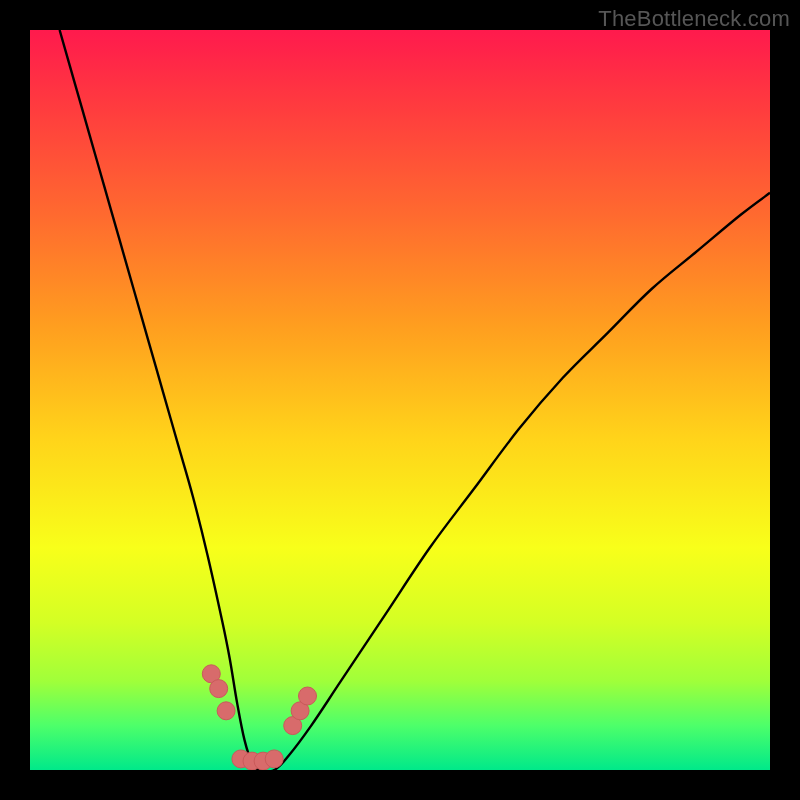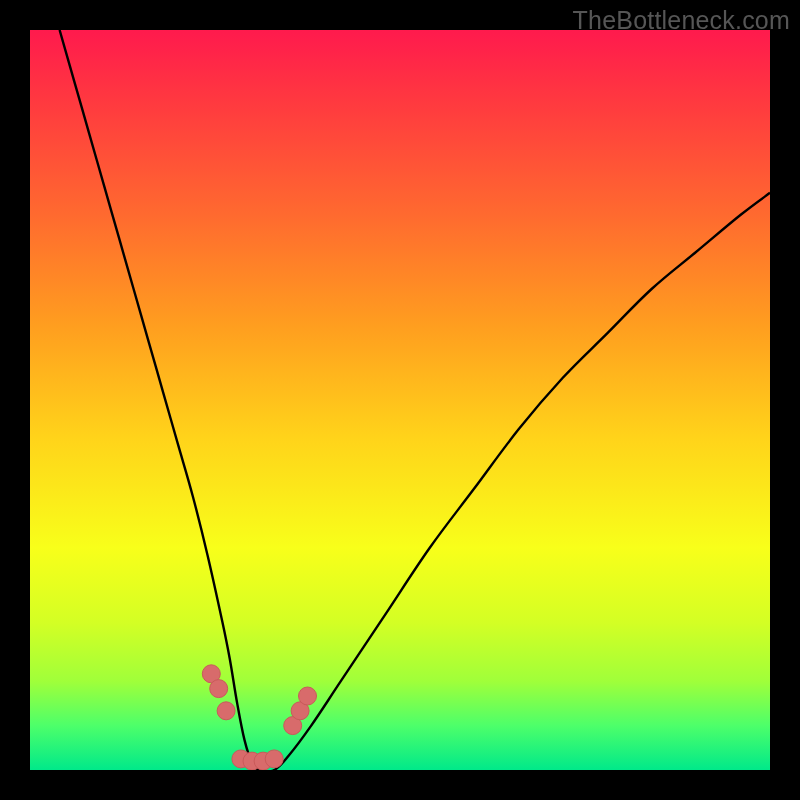--- a/index.html
+++ b/index.html
@@ -35,21 +35,21 @@
       #d4ff24 80%,
       #a0ff3a 88%,
       #4dff6a 94%,
       #00e98a 100%);
   }
   .watermark {
     position: absolute;
     top: 6px;
     right: 10px;
     color: #565656;
-    font-size: 25px;
+    font-size: 22px;
     font-weight: 500;
     letter-spacing: 0.2px;
   }
   svg.curve {
     position: absolute;
     left: 0;
     top: 0;
     width: 740px;
     height: 740px;
   }

